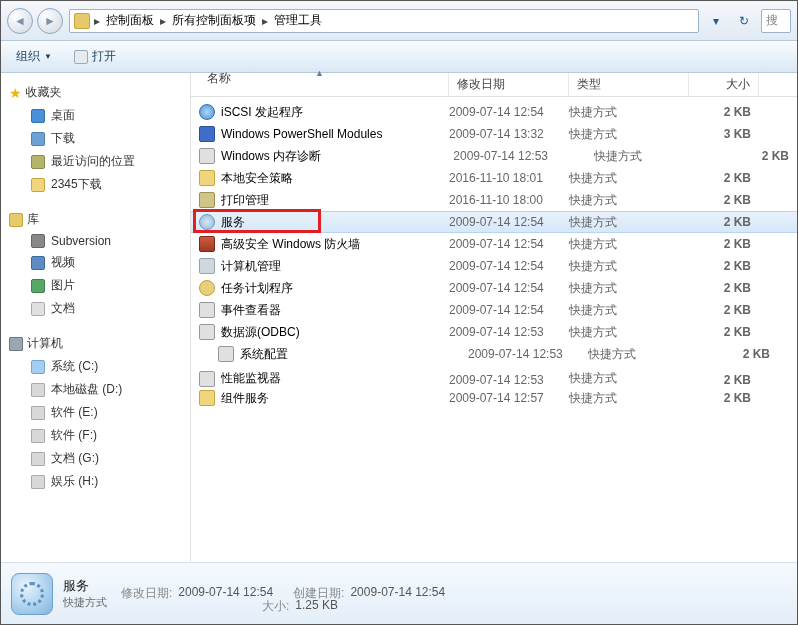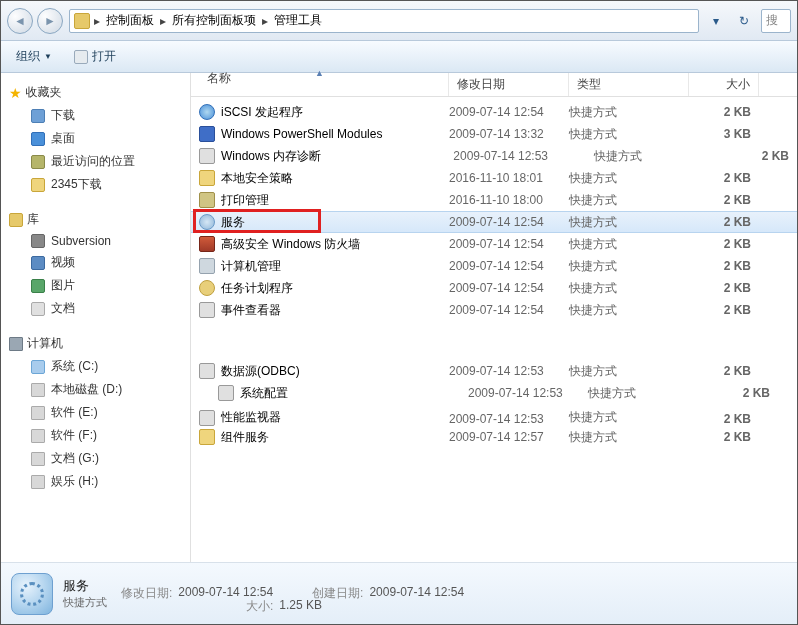--- a/index.html
+++ b/index.html
@@ -77,21 +77,21 @@
 .row.selected { background: linear-gradient(#e8f1fb,#d6e8fa); border-top:1px solid #b8d4ef; border-bottom:1px solid #b8d4ef; }
 .highlight { position:absolute; border: 3px solid #e02020; pointer-events:none; }
 
 
 .details { height: 62px; border-top: 1px solid #d8e1ea; background: linear-gradient(#f4f9fe,#e4eef8); display:flex; align-items:center; padding: 6px 10px; gap: 10px; }
 .details .big-icon { width: 42px; height: 42px; border-radius: 8px; background: radial-gradient(circle at 35% 30%,#e8f3fc,#b4d5ef,#7fb4de); border:1px solid #6ea0d0; position:relative; }
 .details .big-icon:before { content:""; position:absolute; inset:8px; border:3px dotted #5a90c0; border-radius:50%; }
 .details .dtext { display:flex; flex-direction:column; justify-content:center; }
 .details .title { font-size: 13px; color:#1a1a1a; }
 .details .sub { font-size: 11px; color:#666; }
-.details .meta { display:flex; gap: 39px; margin-left: 4px; }
+.details .meta { display:flex; gap: 20px; margin-left: 4px; }
 .details .meta .pair { display:flex; gap:6px; color:#555; }
 .details .meta .lbl { color:#888; }
 </style>
 </head>
 <body>
 
 <div class="window">
 
   <div class="addr-bar">
     <div class="nav-btns">
@@ -126,26 +126,26 @@
   </div>
 
   <div class="main">
     <div class="nav-pane">
       <div class="nav-group">
         <div class="nav-header">
             <span class="star">★</span>
             <span>收藏夹</span>
           </div>
         <div class="nav-item">
+            <span class="ic desk"></span>
+            <span>桌面</span>
+          </div>
+        <div class="nav-item">
             <span class="ic dl"></span>
             <span>下载</span>
-          </div>
-        <div class="nav-item">
-            <span class="ic desk"></span>
-            <span>桌面</span>
           </div>
         <div class="nav-item">
             <span class="ic recent"></span>
             <span>最近访问的位置</span>
           </div>
         <div class="nav-item">
             <span class="ic folder"></span>
             <span>2345下载</span>
           </div>
       </div>
@@ -304,21 +304,21 @@
           </div>
           <div class="row" style="position: relative;">
             <div class="cell-name">
               <span class="fi ev"></span>
               <span>事件查看器</span>
             </div>
             <div class="cell-date">2009-07-14 12:54</div>
             <div class="cell-type">快捷方式</div>
             <div class="cell-size">2 KB</div>
           </div>
-          <div class="row" style="position: relative; margin-top: 39px;">
+          <div class="row" style="position: relative;">
             <div class="cell-name">
               <span class="fi db"></span>
               <span>数据源(ODBC)</span>
             </div>
             <div class="cell-date">2009-07-14 12:53</div>
             <div class="cell-type">快捷方式</div>
             <div class="cell-size">2 KB</div>
           </div>
           <div class="row" style="position: relative; justify-content: center;">
             <div class="cell-name">
@@ -360,21 +360,21 @@
     <div class="meta">
       <div class="pair">
           <span class="lbl">修改日期:</span>
           <span>2009-07-14 12:54</span>
         </div>
       <div class="pair">
           <span class="lbl">创建日期:</span>
           <span>2009-07-14 12:54</span>
         </div>
     </div>
-    <div class="meta" style="position:absolute; left:242px; bottom:10px;">
+    <div class="meta" style="position:absolute; left:258px; bottom:10px;">
       <div class="pair">
           <span class="lbl">大小:</span>
           <span>1.25 KB</span>
         </div>
     </div>
   </div>
 
 </div>
 
 </body></html>

